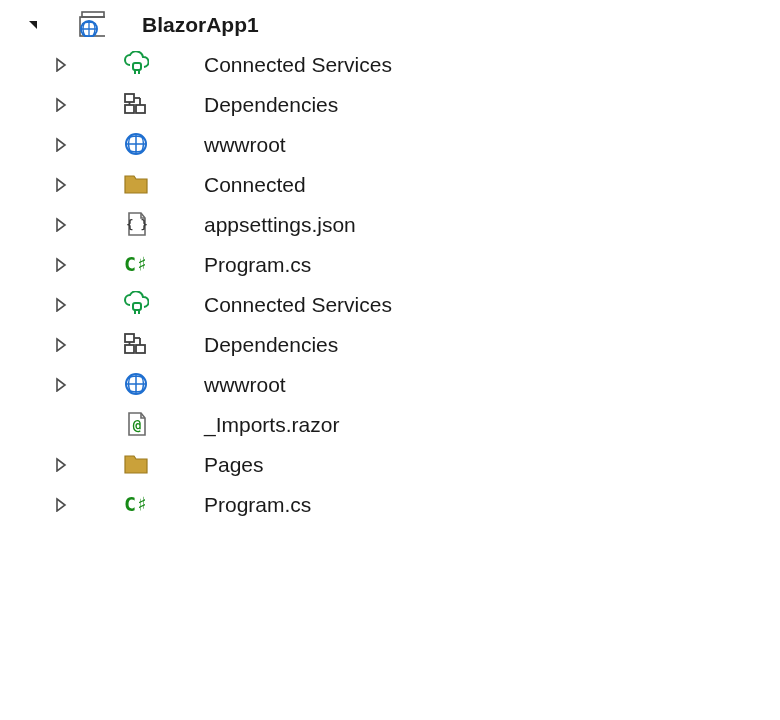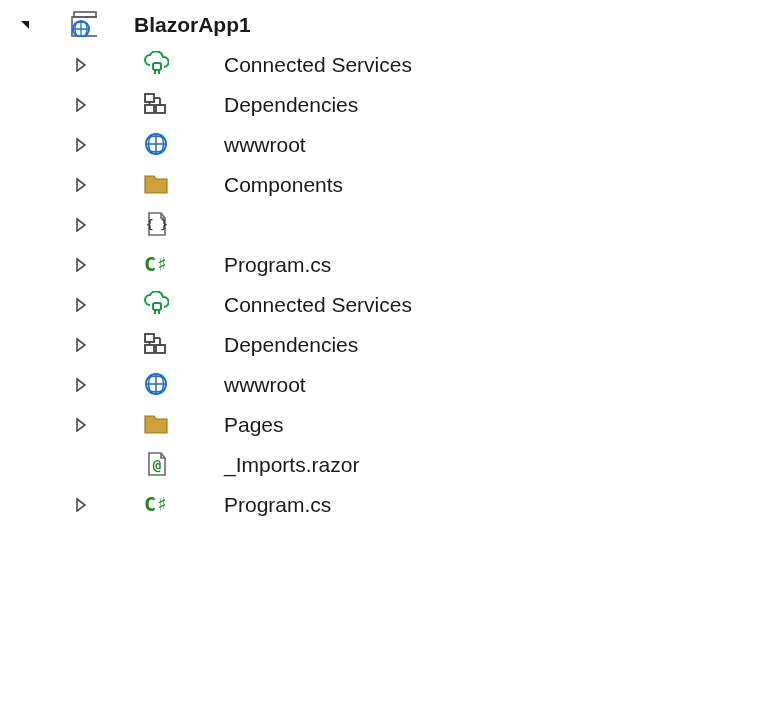--- a/index.html
+++ b/index.html
@@ -13,22 +13,22 @@
       width: 780px;
       user-select: none;
     }
     .row {
       display: flex;
       align-items: center;
       height: 40px;
       white-space: nowrap;
       cursor: default;
     }
-    .indent-0 { padding-left: 14px; gap: 26px; }
-    .indent-1 { padding-left: 68px; gap: 44px; }
+    .indent-0 { padding-left: 22px; gap: 26px; }
+    .indent-1 { padding-left: 48px; gap: 44px; }
     .expander {
       width: 24px;
       height: 24px;
       display: flex;
       align-items: center;
       justify-content: center;
       margin-right: 6px;
       cursor: pointer;
       flex-shrink: 0;
     }
@@ -107,33 +107,34 @@
       <span class="expander">
         <svg width="16" height="16" viewBox="0 0 16 16">
           <use href="#i-expander-closed"></use>
         </svg>
       </span>
       <span class="icon">
         <svg width="26" height="26" viewBox="0 0 26 26">
           <use href="#i-folder"></use>
         </svg>
       </span>
-      <span class="label">Components</span>
+      <span class="label">Connected</span>
     </div>
     <div class="row indent-1">
       <span class="expander">
         <svg width="16" height="16" viewBox="0 0 16 16">
           <use href="#i-expander-closed"></use>
         </svg>
       </span>
       <span class="icon">
         <svg width="26" height="26" viewBox="0 0 26 26">
           <use href="#i-json-file"></use>
         </svg>
       </span>
+      <span class="label">appsettings.json</span>
     </div>
     <div class="row indent-1">
       <span class="expander">
         <svg width="16" height="16" viewBox="0 0 16 16">
           <use href="#i-expander-closed"></use>
         </svg>
       </span>
       <span class="icon">
         <svg width="26" height="26" viewBox="0 0 26 26">
           <use href="#i-csharp"></use>
@@ -172,44 +173,44 @@
         <svg width="16" height="16" viewBox="0 0 16 16">
           <use href="#i-expander-closed"></use>
         </svg>
       </span>
       <span class="icon">
         <svg width="26" height="26" viewBox="0 0 26 26">
           <use href="#i-globe"></use>
         </svg>
       </span>
       <span class="label">wwwroot</span>
-    </div>
-    <div class="row indent-1">
-      <span class="expander">
-        <svg width="16" height="16" viewBox="0 0 16 16">
-          <use href="#i-expander-closed"></use>
-        </svg>
-      </span>
-      <span class="icon">
-        <svg width="26" height="26" viewBox="0 0 26 26">
-          <use href="#i-folder"></use>
-        </svg>
-      </span>
-      <span class="label">Pages</span>
     </div>
     <div class="row indent-1">
       <span class="expander blank">
         <svg width="16" height="16"></svg>
       </span>
       <span class="icon">
         <svg width="26" height="26" viewBox="0 0 26 26">
           <use href="#i-razor-file"></use>
         </svg>
       </span>
       <span class="label">_Imports.razor</span>
+    </div>
+    <div class="row indent-1">
+      <span class="expander">
+        <svg width="16" height="16" viewBox="0 0 16 16">
+          <use href="#i-expander-closed"></use>
+        </svg>
+      </span>
+      <span class="icon">
+        <svg width="26" height="26" viewBox="0 0 26 26">
+          <use href="#i-folder"></use>
+        </svg>
+      </span>
+      <span class="label">Pages</span>
     </div>
     <div class="row indent-1">
       <span class="expander">
         <svg width="16" height="16" viewBox="0 0 16 16">
           <use href="#i-expander-closed"></use>
         </svg>
       </span>
       <span class="icon">
         <svg width="26" height="26" viewBox="0 0 26 26">
           <use href="#i-csharp"></use>

